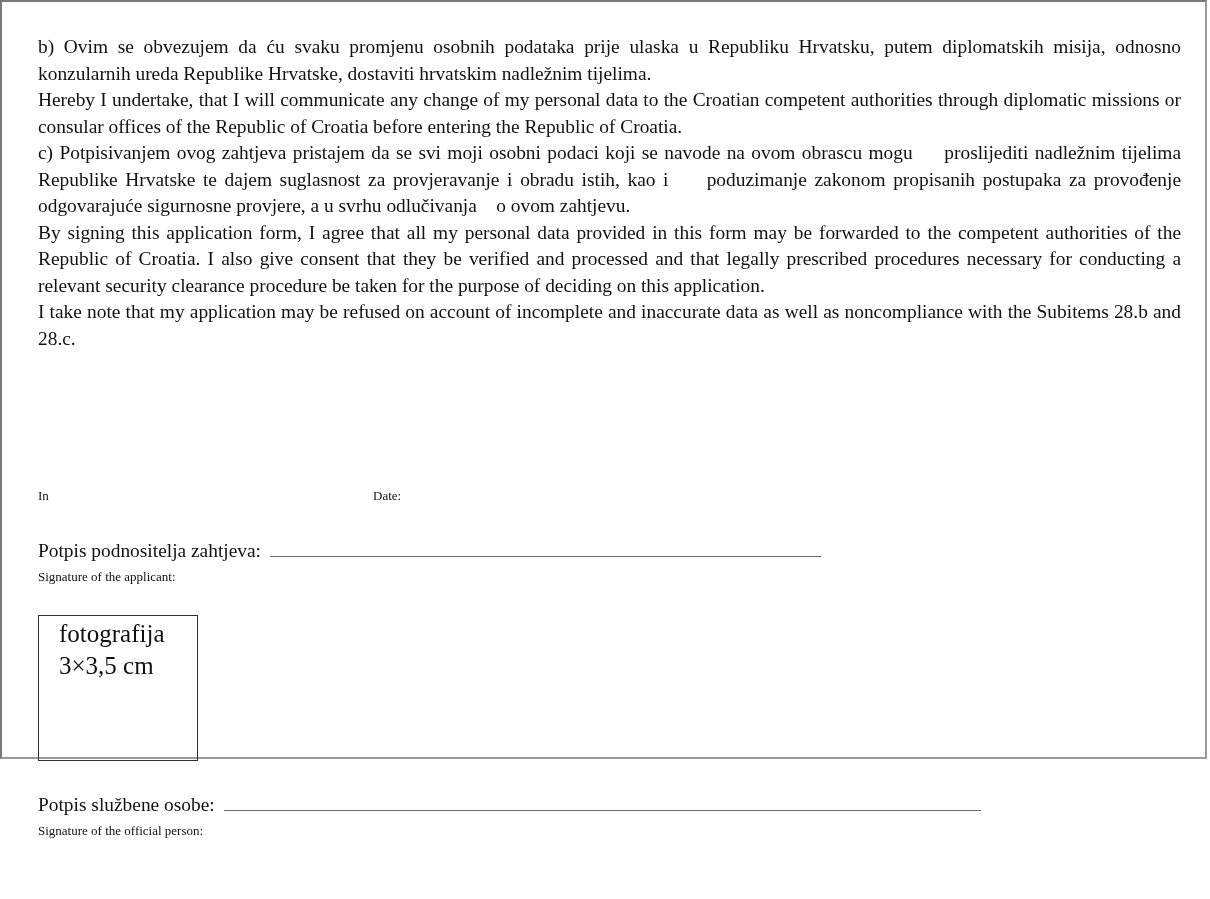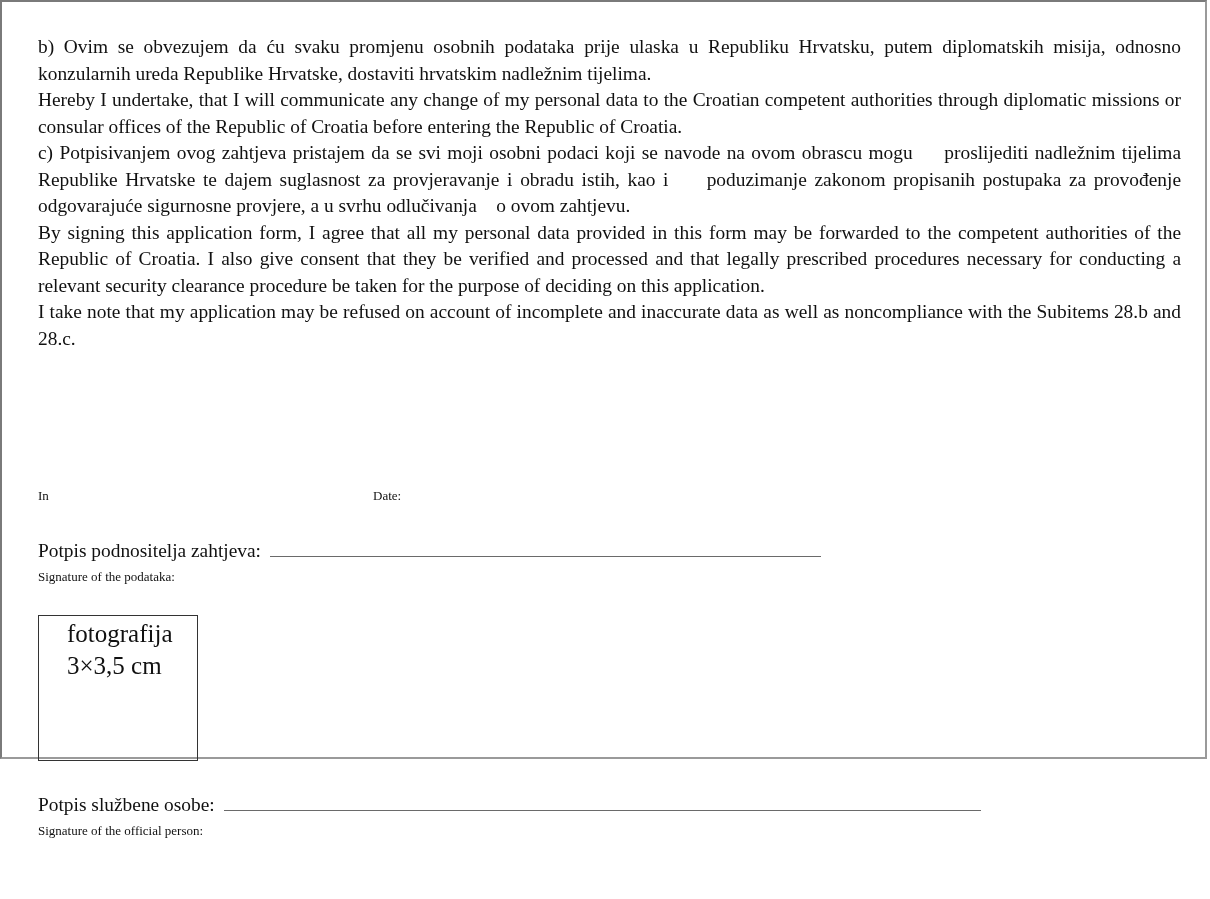--- a/index.html
+++ b/index.html
@@ -64,21 +64,21 @@
       white-space: nowrap;
     }
     .photo-box {
       position: absolute;
       left: 36px;
       top: 613px;
       width: 160px;
       height: 146px;
       border: 1.5px solid #333;
       box-sizing: border-box;
-      padding: 2px 0 0 28px;
+      padding: 2px 0 0 20px;
       font-size: 25px;
       line-height: 32px;
     }
     .photo-box div { white-space: nowrap; }
   </style>
 </head>
 <body>
 
 <div class="page">
 
@@ -90,21 +90,21 @@
     <p class="para">I take note that my application may be refused on account of incomplete and inaccurate data as well as noncompliance with the Subitems 28.b and 28.c.</p>
   </div>
 
   <div class="sub-label" style="left:36px; top:481px;">In</div>
   <div class="sub-label" style="left:371px; top:481px;">Date:</div>
 
   <div class="field-row" style="top:536px;">
     <span>Potpis podnositelja zahtjeva:</span>
     <span class="blank grey" style="width:551px; margin-left:4px;"></span>
   </div>
-  <div class="sub-label" style="left:36px; top:562px;">Signature of the podataka:</div>
+  <div class="sub-label" style="left:36px; top:562px;">Signature of the applicant:</div>
 
   <div class="photo-box">
     <div>fotografija</div>
     <div>3×3,5 cm</div>
   </div>
 
   <div class="field-row" style="top:790px;">
     <span>Potpis službene osobe:</span>
     <span class="blank grey" style="width:757px; margin-left:4px;"></span>
   </div>

